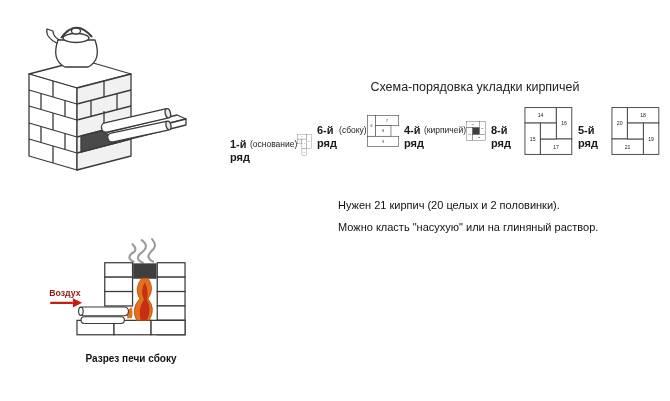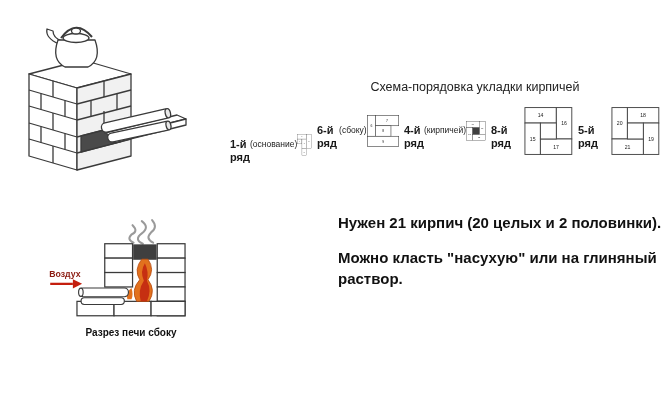--- a/index.html
+++ b/index.html
@@ -2,34 +2,34 @@
 <html><head>
 <meta charset="utf-8">
 <style>
   html,body{margin:0;padding:0;background:#fff;}
   .page{
     position:relative;width:670px;height:401px;background:#ffffff;
     font-family:"Liberation Sans",sans-serif;overflow:hidden;color:#222;
   }
   
   .stove3d{position:absolute;left:5px;top:0px;width:190px;height:215px;}
-  .xsec{position:absolute;left:46px;top:218px;width:170px;}
+  .xsec{position:absolute;left:46px;top:237px;width:170px;}
   .xsec svg{display:block;width:170px;height:106px;}
-  .xsec-caption{font-size:10px;font-weight:bold;text-align:center;margin-top:3px;color:#111;}
+  .xsec-caption{font-size:10px;font-weight:bold;text-align:center;margin-top:10px;color:#111;}
   
   .scheme-title{position:absolute;left:330px;top:80px;width:290px;text-align:center;
     font-size:12.5px;color:#222;}
   .rows{position:absolute;left:230px;top:101px;width:430px;display:flex;
     justify-content:space-between;align-items:flex-start;}
   .row-col{width:82px;display:flex;flex-direction:row;align-items:center;}
   .row-label{font-size:11px;font-weight:bold;color:#1a1a1a;line-height:13px;height:13px;}
   .row-sublabel{font-size:8.5px;color:#222;line-height:11px;height:11px;}
   .row-col svg{display:block;margin-top:1px;}
   .notes{position:absolute;left:338px;top:198px;width:325px;}
-  .notes p{margin:14px 0 7px 0;font-size:15px;font-weight:bold;color:#111;line-height:1.4;}
+  .notes p{margin:0 0 7px 0;font-size:11px;font-weight:normal;color:#111;line-height:1.4;}
 </style>
 </head>
 <body>
 
 <div class="page">
 
   <svg class="stove3d" viewBox="0 0 190 215">
     <g stroke="#3a3a3a" stroke-width="1.3" fill="#ffffff" stroke-linejoin="round">
 
       <g>

